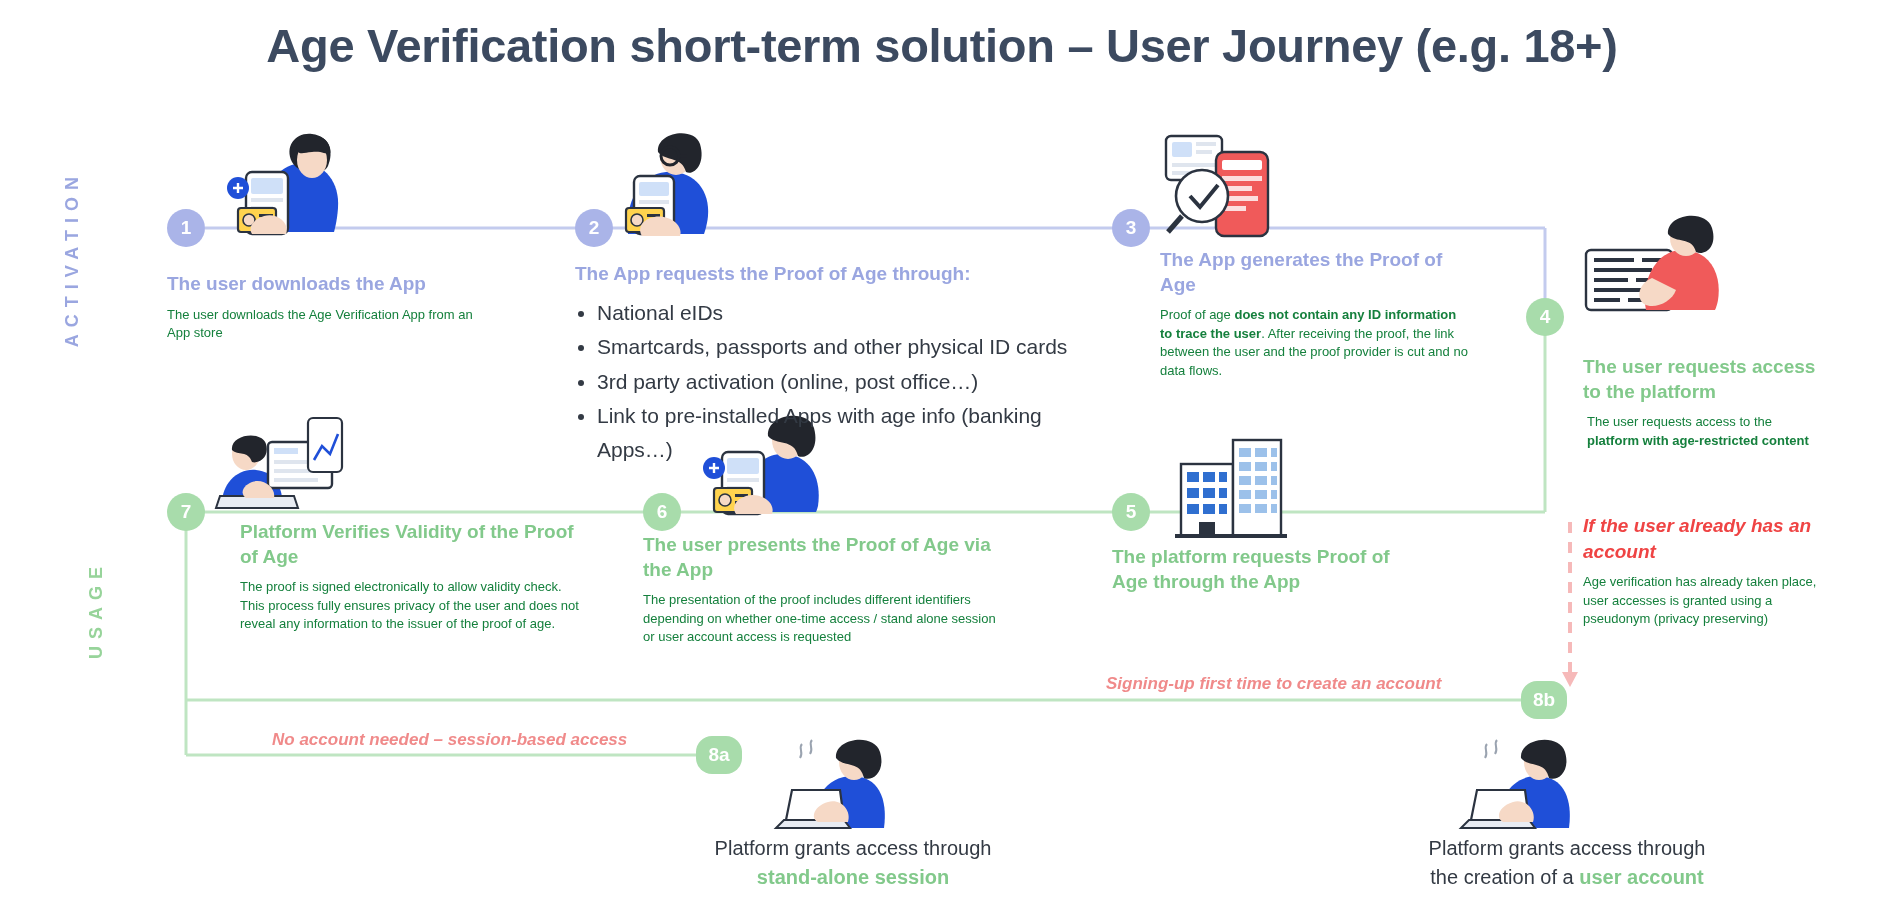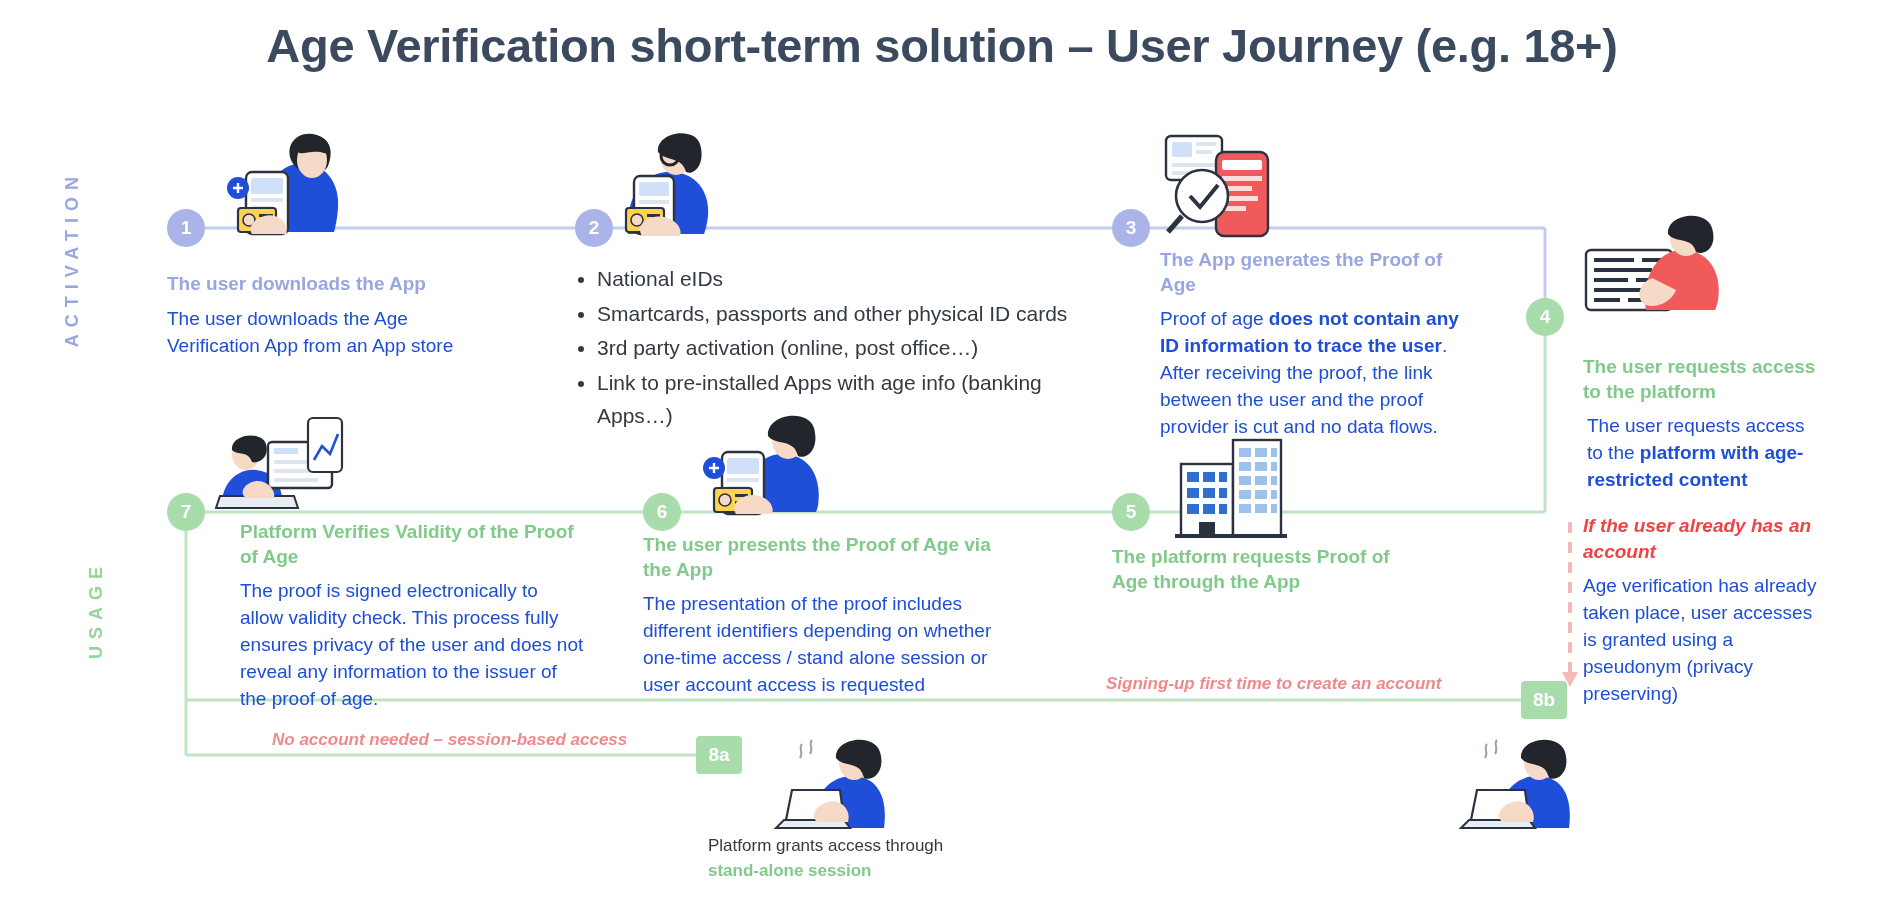--- a/index.html
+++ b/index.html
@@ -65,36 +65,36 @@
     font-weight: bold;
     display: flex;
     align-items: center;
     justify-content: center;
     z-index: 6;
   }
   .step.blue { background: #aab4e8; }
   .step.green { background: #a8dcab; }
   .step.rect {
     width: 46px; height: 38px;
-    border-radius: 4px;
+    border-radius: 16px;
   }
 
   
   .block { position: absolute; }
   .hd {
     font-size: 19px;
     font-weight: bold;
     line-height: 1.3;
     margin-bottom: 9px;
   }
   .hd.blue { color: #9aa6e0; }
   .hd.green { color: #82c98b; }
   .bd {
-    font-size: 19px;
-    color: #1d4ed8;
+    font-size: 13px;
+    color: #15803d;
     line-height: 1.42;
   }
   .bd b { font-weight: bold; }
   ul.bullets {
     margin: 0; padding-left: 22px;
     font-size: 21px;
     color: #333a44;
     line-height: 1.6;
   }
   ul.bullets li { margin: 0 0 1px 0; }
@@ -112,23 +112,24 @@
     font-style: italic;
     font-weight: bold;
     color: #f08a8a;
     white-space: nowrap;
     background: #ffffff;
     padding: 0 6px;
     z-index: 5;
   }
   .caption {
     position: absolute;
-    font-size: 17px;
+    font-size: 20px;
     color: #333a44;
     line-height: 1.45;
+    text-align: center;
   }
   .caption .g { color: #82c98b; font-weight: bold; }
 
   
   .illus { position: absolute; }
 </style>
 </head>
 <body>
 
 <div id="canvas">
@@ -330,20 +331,21 @@
   <div class="step green" style="left:167px; top:493px;">7</div>
   <div class="step green rect" style="left:696px; top:736px;">8a</div>
   <div class="step green rect" style="left:1521px; top:681px;">8b</div>
 
   <div class="block" style="left:167px; top:272px; width:330px;">
     <div class="hd blue">The user downloads the App</div>
     <div class="bd">The user downloads the Age Verification App from an App store</div>
   </div>
 
   <div class="block" style="left:575px; top:262px; width:520px;">
+    <div class="hd blue">The App requests the Proof of Age through:</div>
     <ul class="bullets">
       <li>National eIDs</li>
       <li>Smartcards, passports and other physical ID cards</li>
       <li>3rd party activation (online, post office…)</li>
       <li>Link to pre-installed Apps with age info (banking Apps…)</li>
     </ul>
   </div>
 
   <div class="block" style="left:1112px; top:248px; width:310px;margin-left:48px;">
     <div class="hd blue">The App generates the Proof of Age</div>
@@ -373,14 +375,17 @@
     <div class="bd">The proof is signed electronically to allow validity check. This process fully ensures privacy of the user and does not reveal any information to the issuer of the proof of age.</div>
   </div>
 
   <div class="wire-label" style="left:266px; top:730px;">No account needed – session-based access</div>
   <div class="wire-label" style="left:1100px; top:674px;">Signing-up first time to create an account</div>
 
   <div class="caption" style="left:708px; top:834px; width:290px;">
     <span>Platform grants access through </span><br>
     <span class="g">stand-alone session</span>
   </div>
+  <div class="caption" style="left:1417px; top:834px; width:300px;">
+    <span>Platform grants access through the creation of a </span><span class="g">user account</span>
+  </div>
 
 </div>
 
 </body></html>

